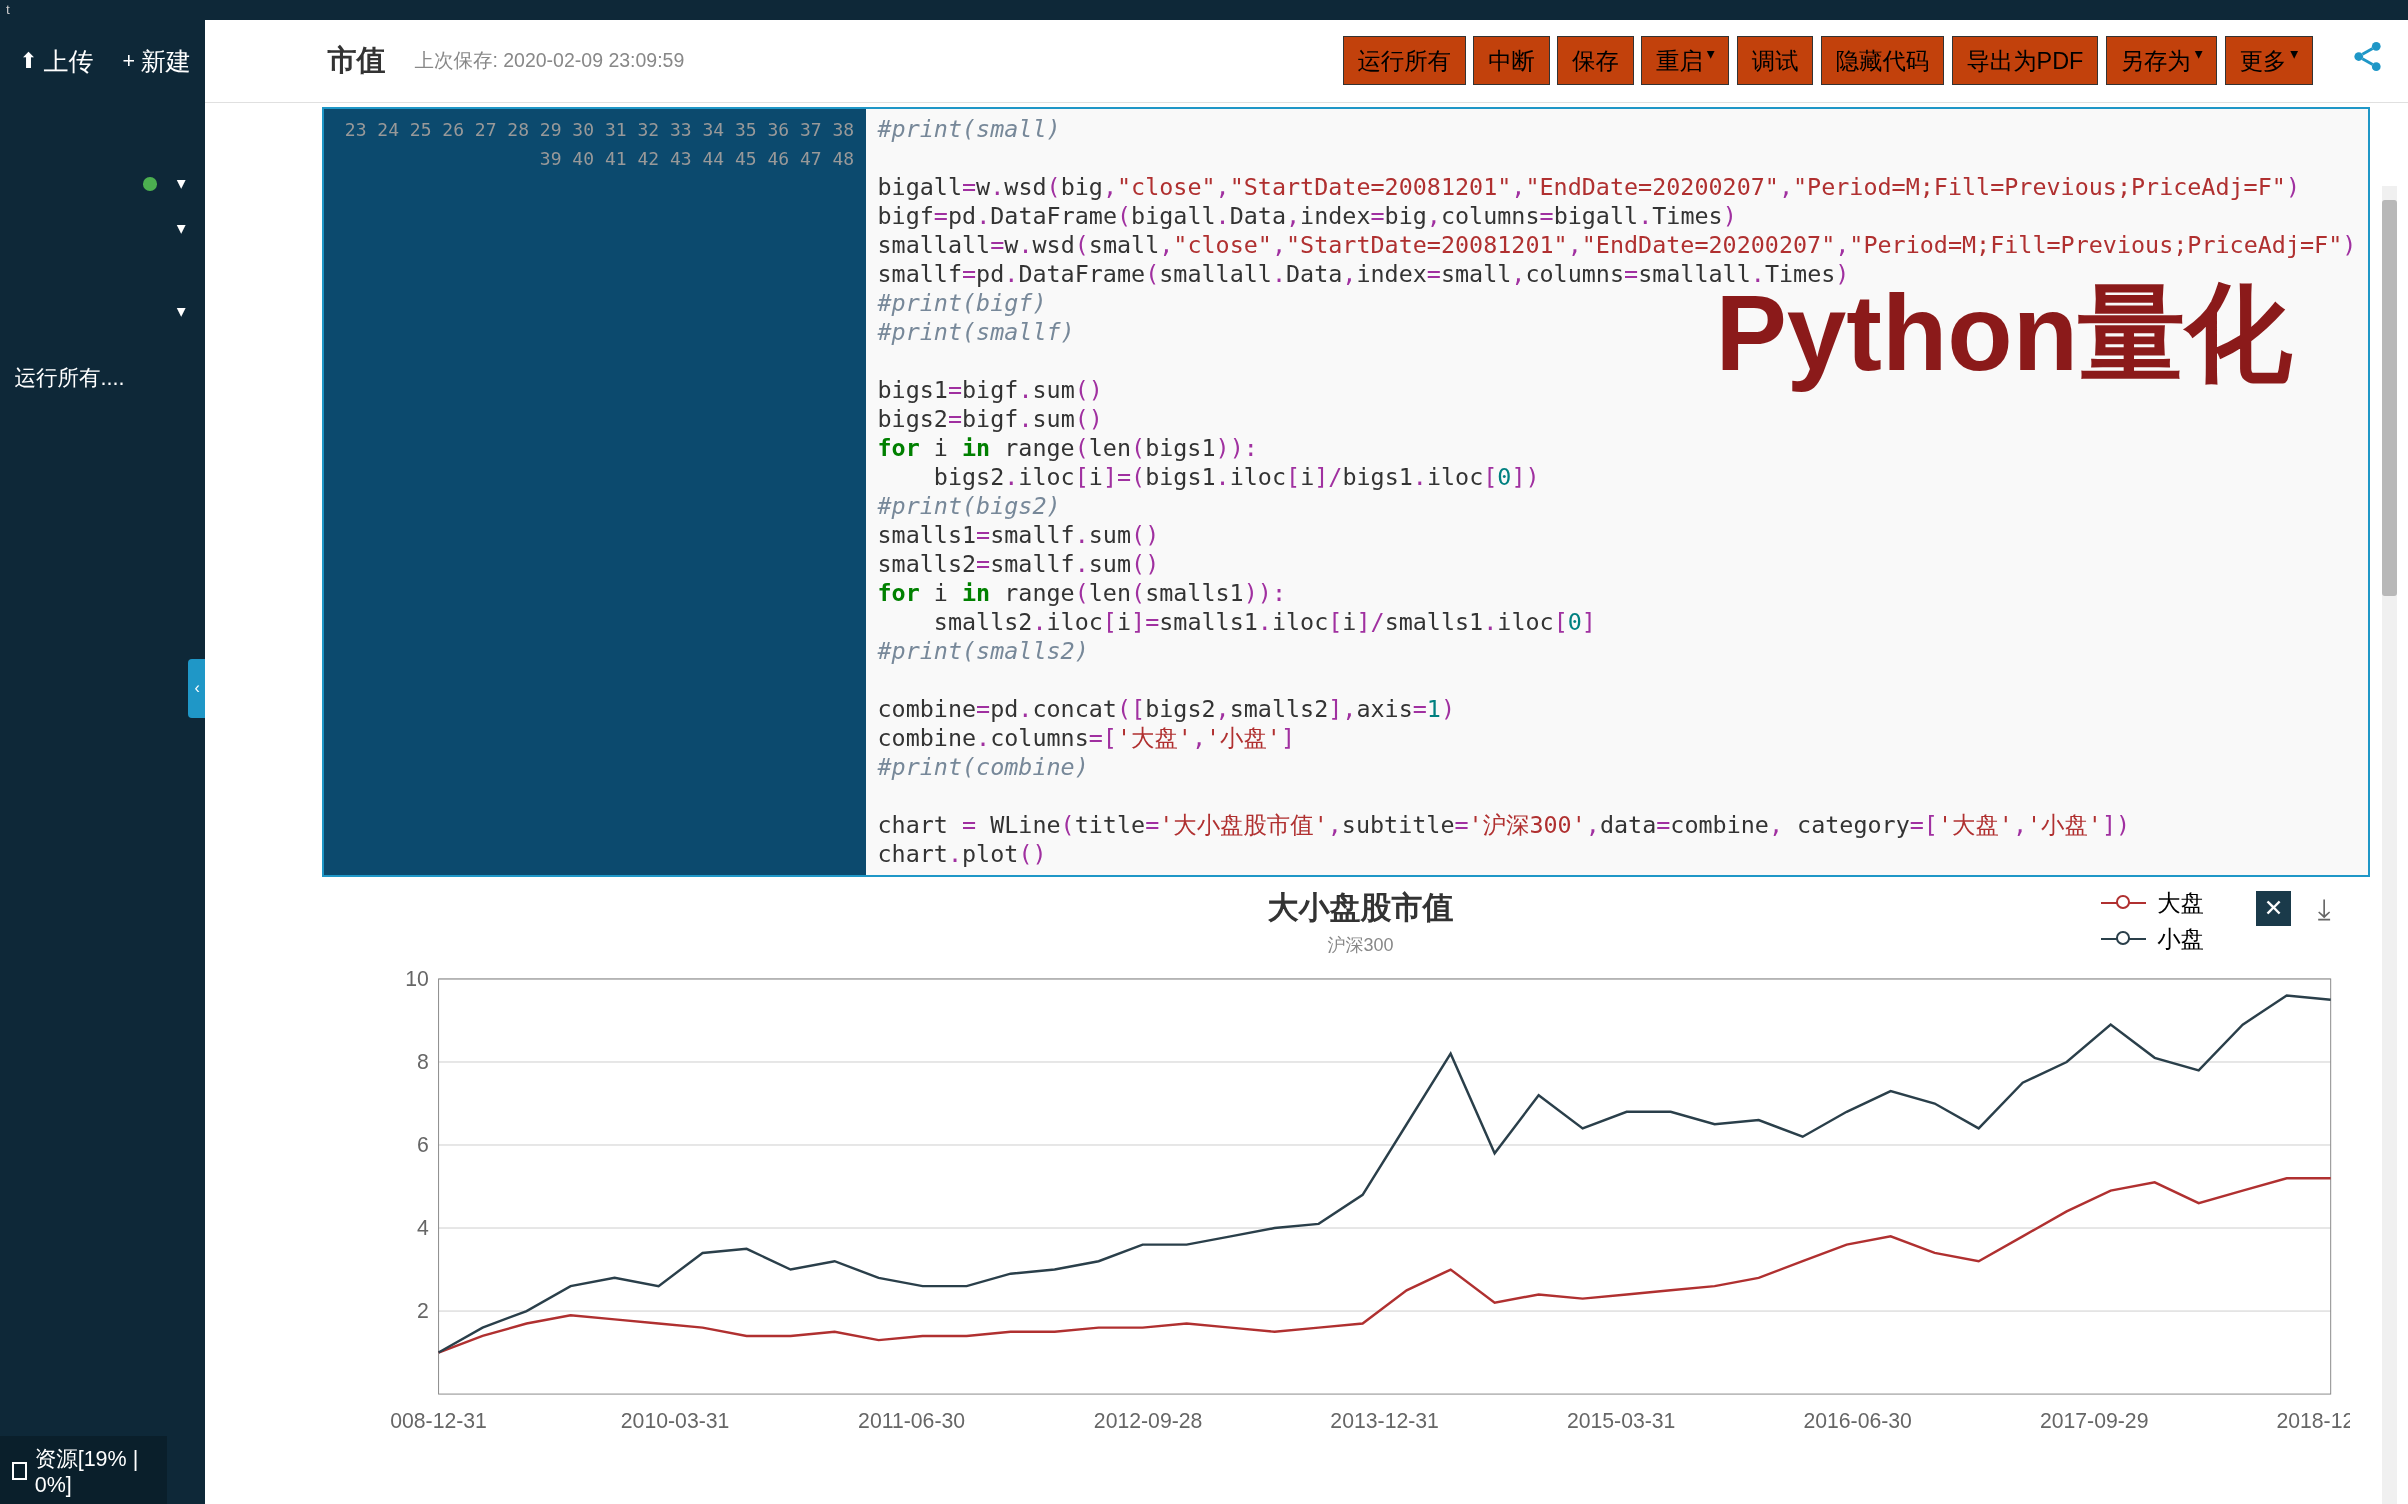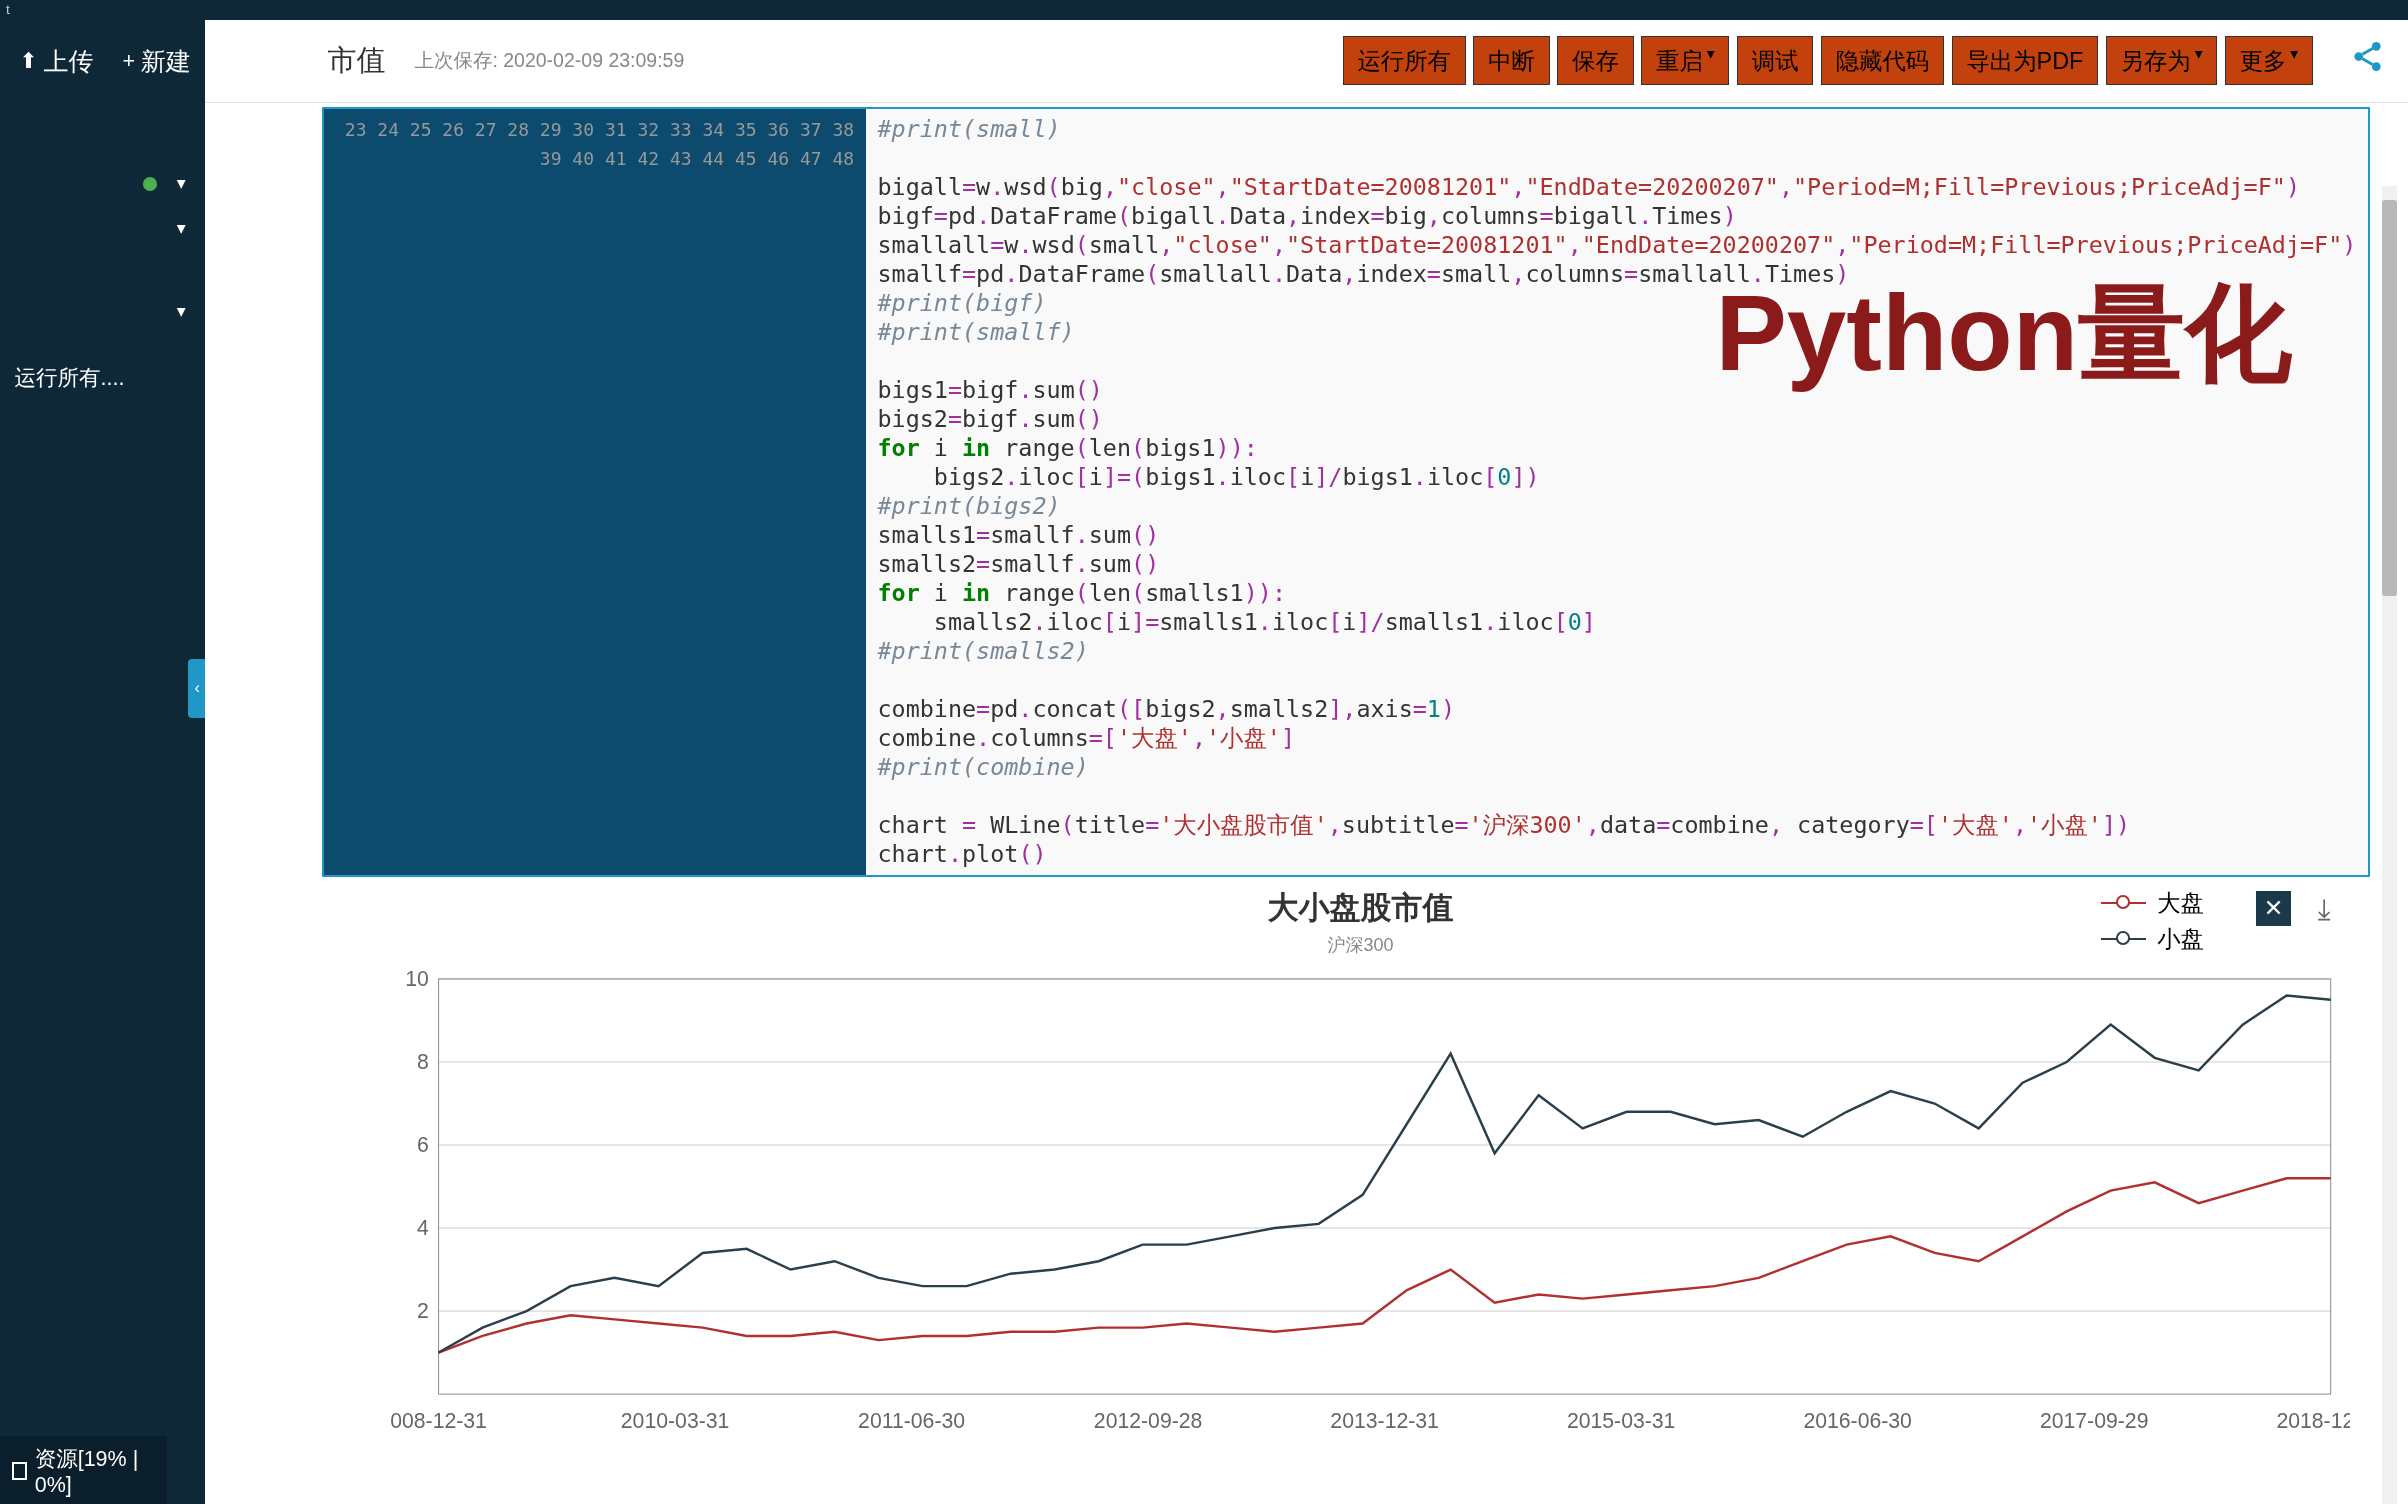--- a/index.html
+++ b/index.html
@@ -6,21 +6,21 @@
 body { font-family: "Microsoft YaHei", Arial, sans-serif; background: #fff; overflow: hidden; width: 2409px; height: 1505px; }
 
 .topbar { height: 19.5px; background: #0e2838; }
 
 .header-row { display: flex; height: 83px; }
 .sidebar-top { width: 205px; background: #0e2838; color: #fff; display: flex; align-items: center; padding-left: 19.5px; gap: 29px; }
 .sidebar-top .btn { color: #fff; cursor: pointer; font-size: 25px; display: flex; align-items: center; gap: 5.9px; }
 .sidebar-top .icon { font-size: 21.5px; }
 
 .main-header { flex: 1; background: #fff; display: flex; align-items: center; padding: 0 24.4px; border-bottom: 1px solid #e0e0e0; }
-.title { font-size: 29px; color: #333; margin-right: 29px; margin-left: 98px; }
+.title { font-size: 29px; color: #333; margin-right: 29px; margin-left: 98px; font-weight: bold; }
 .save-info { font-size: 19.5px; color: #888; }
 .toolbar { margin-left: auto; display: flex; gap: 7.8px; align-items: center; }
 .tb-btn { border: 1px solid #333; background: #c2410c; padding: 7.8px 13.7px; font-size: 23.4px; cursor: pointer; display: flex; align-items: flex-start; gap: 3.9px; }
 .tb-btn .caret { font-size: 15.6px; }
 .share-icon { margin-left: 29px; color: #1f97c7; font-size: 35px; cursor: pointer; }
 
 .body-row { display: flex; height: calc(100% - 102px); }
 .sidebar { width: 205px; background: #0e2838; position: relative; }
 .sidebar-items { padding-top: 59px; }
 .sb-item { color: #fff; padding: 11.7px 19.5px; display: flex; align-items: center; justify-content: flex-end; font-size: 23.4px; cursor: pointer; }

